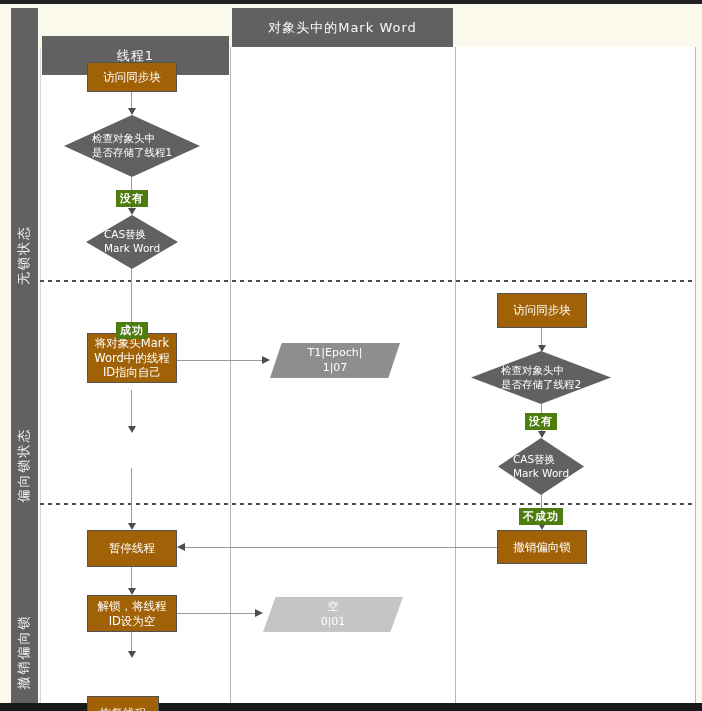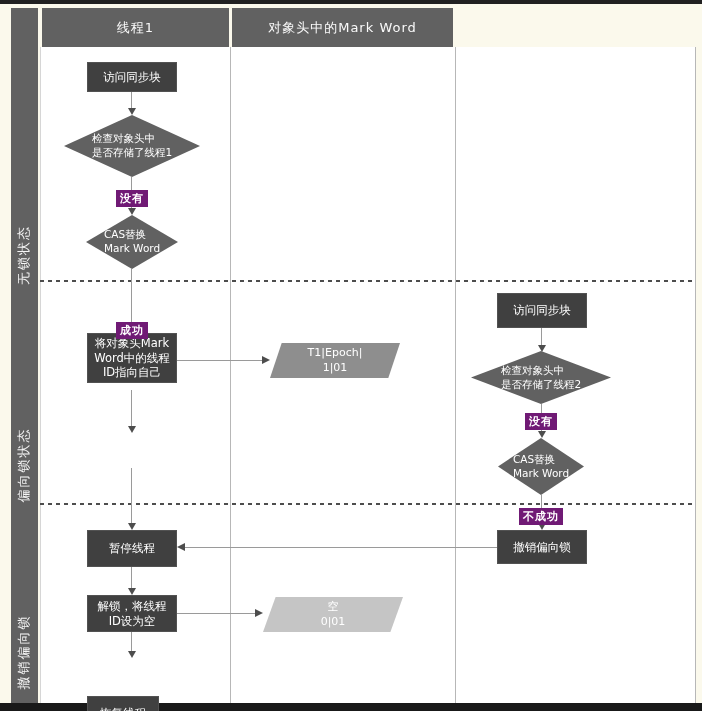--- a/index.html
+++ b/index.html
@@ -9,32 +9,32 @@
   .bottom-bar{left:0;top:703px;width:702px;height:8px;background:#191919;}
   .lanes-bg{left:40px;top:47px;width:656px;height:656px;background:#ffffff;}
   .sidebar{left:11px;top:8px;width:27px;height:695px;background:#616161;}
   .side-label{color:#f5f5f5;font-size:13px;letter-spacing:2px;white-space:nowrap;
     transform:translate(-50%,-50%) rotate(-90deg);}
   .lane-header{top:8px;height:39px;background:#616161;color:#fafafa;font-size:13px;
     display:flex;align-items:center;justify-content:center;letter-spacing:1px;}
   .vsep{top:47px;width:1px;height:656px;background:#b7b7b7;}
   .dash{height:2px;width:656px;left:40px;
     background:repeating-linear-gradient(90deg,#4d4d4d 0 4px,transparent 4px 8px);}
-  .node{background:#404040;border:1px solid #525252;color:#ffffff;font-size:11.5px;
+  .node{background:#a16207;border:1px solid #525252;color:#ffffff;font-size:11.5px;
     line-height:1.3;display:flex;align-items:center;justify-content:center;text-align:center;
     white-space:pre-line;box-sizing:border-box;}
   .diamond{background:#616161;color:#ffffff;font-size:10.5px;line-height:1.3;
     display:flex;align-items:center;justify-content:center;text-align:left;white-space:pre-line;
     clip-path:polygon(50% 0,100% 50%,50% 100%,0 50%);}
   .para{color:#ffffff;font-size:11px;line-height:1.3;display:flex;align-items:center;
     justify-content:center;text-align:center;white-space:pre-line;
     clip-path:polygon(9% 0,100% 0,91% 100%,0 100%);}
   .para1{background:#8e8e8e;}
   .para2{background:#c5c5c5;}
-  .tag{background:#701a75;color:#ffffff;font-size:11px;font-weight:bold;
+  .tag{background:#4d7c0f;color:#ffffff;font-size:11px;font-weight:bold;
     padding:1px 4px;transform:translateX(-50%);white-space:nowrap;letter-spacing:1px;}
   .vline{width:1px;background:#9a9a9a;}
   .hline{height:1px;background:#9a9a9a;}
   .arr-d{width:0;height:0;border-left:4px solid transparent;border-right:4px solid transparent;border-top:7px solid #4d4d4d;}
   .arr-r{width:0;height:0;border-top:4px solid transparent;border-bottom:4px solid transparent;border-left:8px solid #4d4d4d;}
   .arr-l{width:0;height:0;border-top:4px solid transparent;border-bottom:4px solid transparent;border-right:8px solid #4d4d4d;}
 </style>
 </head>
 <body>
 
@@ -42,21 +42,21 @@
 
   <div class="abs top-bar"></div>
   <div class="abs bottom-bar"></div>
   <div class="abs lanes-bg"></div>
 
   <div class="abs sidebar"></div>
   <div class="abs side-label" style="left:24px;top:255px;">无锁状态</div>
   <div class="abs side-label" style="left:24px;top:465px;">偏向锁状态</div>
   <div class="abs side-label" style="left:24px;top:652px;">撤销偏向锁</div>
 
-  <div class="abs lane-header" style="left:42px;width:187px;">线程1</div>
+  <div class="abs lane-header" style="left:42px;width:187px;margin-top:28px;">线程1</div>
   <div class="abs lane-header" style="left:232px;width:221px;">对象头中的Mark Word</div>
 
   <div class="abs vsep" style="left:40px;background:#d6d6d6;"></div>
   <div class="abs vsep" style="left:230px;"></div>
   <div class="abs vsep" style="left:455px;"></div>
   <div class="abs vsep" style="left:695px;"></div>
 
   <div class="abs dash" style="top:280px;"></div>
   <div class="abs dash" style="top:503px;"></div>
 
@@ -106,21 +106,21 @@
 Mark Word</div>
   <div class="abs node" style="left:87px;top:333px;width:90px;height:50px;">将对象头Mark
 Word中的线程
 ID指向自己</div>
   <div class="abs node" style="left:87px;top:595px;width:90px;height:37px;">解锁，将线程
 ID设为空</div>
   <div class="abs node" style="left:87px;top:530px;width:90px;height:37px;">暂停线程</div>
   <div class="abs node" style="left:87px;top:696px;width:72px;height:35px;">恢复线程</div>
 
   <div class="abs para para1" style="left:270px;top:343px;width:130px;height:35px;">T1|Epoch|
-1|01</div>
+1|07</div>
   <div class="abs para para2" style="left:263px;top:597px;width:140px;height:35px;">空
 0|01</div>
 
   <div class="abs node" style="left:497px;top:293px;width:90px;height:35px;">访问同步块</div>
   <div class="abs diamond" style="left:471px;top:351px;width:140px;height:53px;">检查对象头中
 是否存储了线程2</div>
   <div class="abs diamond" style="left:498px;top:438px;width:86px;height:57px;">CAS替换
 Mark Word</div>
   <div class="abs node" style="left:497px;top:530px;width:90px;height:34px;">撤销偏向锁</div>
 

